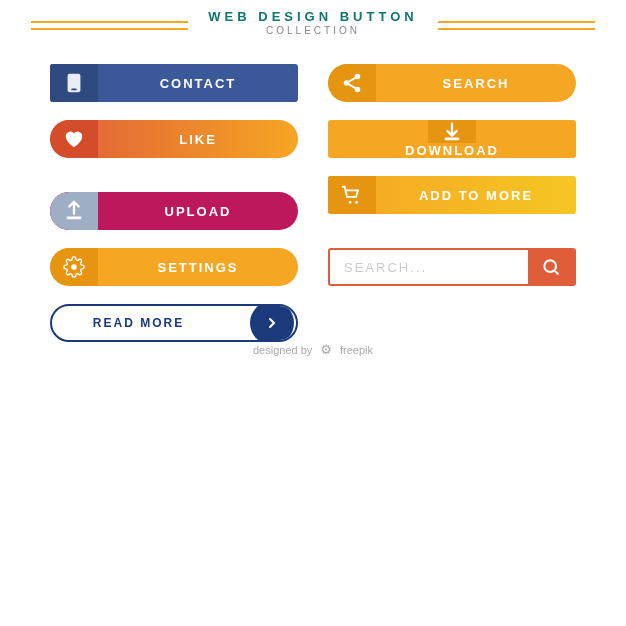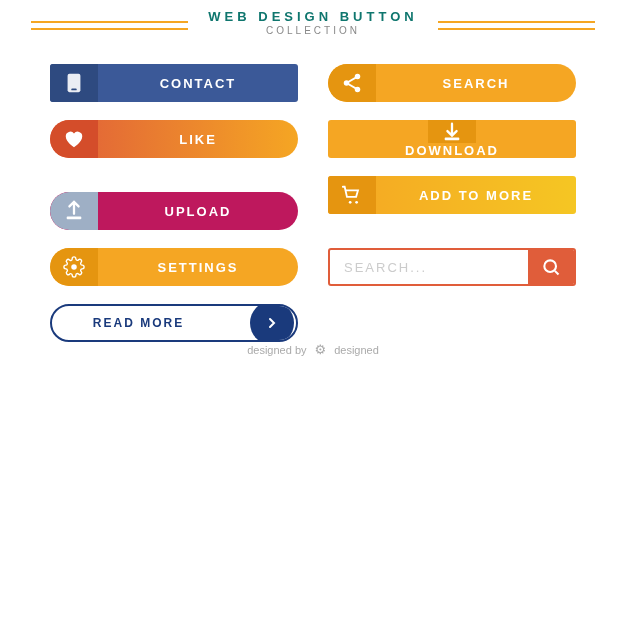--- a/index.html
+++ b/index.html
@@ -363,14 +363,14 @@
           <polyline points="9 18 15 12 9 6"></polyline>
         </svg>
     </div>
   </div>
 
 </div>
 
 <div class="footer">
   <span>designed by</span>
   <span class="footer-icon">⚙</span>
-  <span>designed</span>
+  <span>freepik</span>
 </div>
 
 </body></html>

